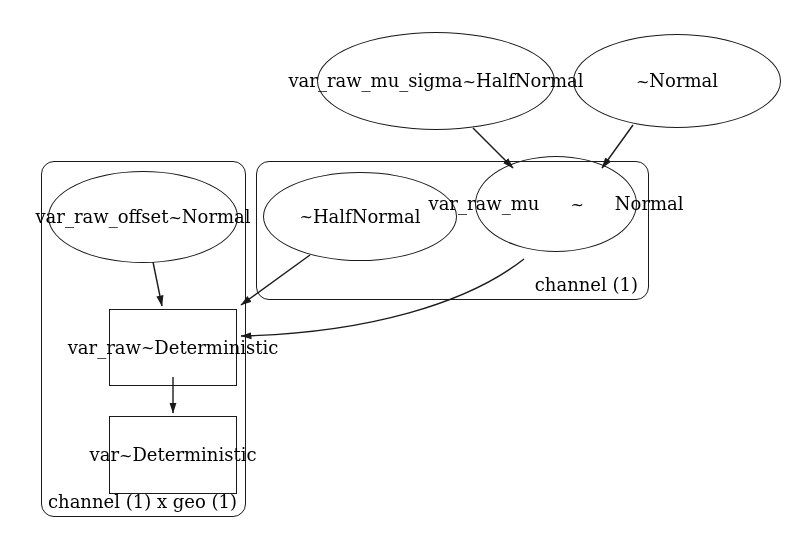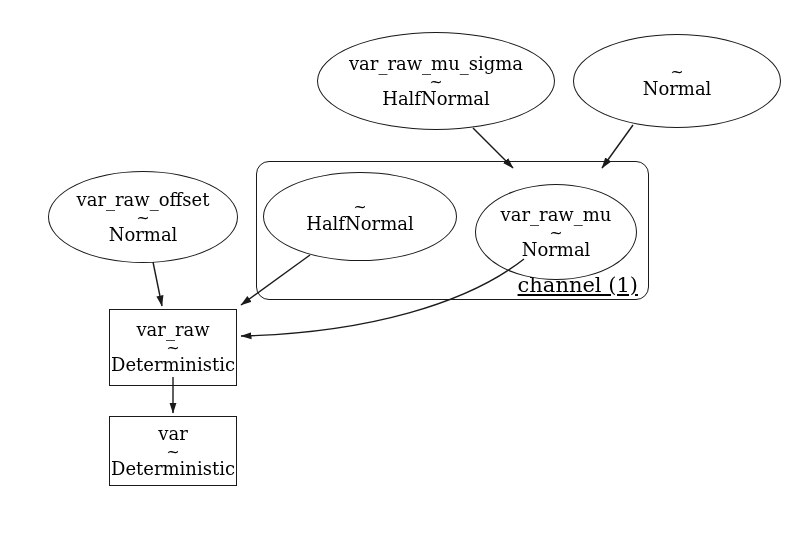--- a/index.html
+++ b/index.html
@@ -18,30 +18,29 @@
   }
   .plate {
     position: absolute;
     border: 1.4px solid #1a1a1a;
     border-radius: 13px;
     background: transparent;
     box-sizing: border-box;
   }
   .plate-label {
     position: absolute;
-    font-size: 21px;
+    font-size: 18px;
     line-height: 20px;
     white-space: nowrap;
-    text-decoration: underline;
   }
   .node {
     position: absolute;
     box-sizing: border-box;
     display: flex;
-    flex-direction: column;
+    flex-direction: row;
     justify-content: center;
     align-items: center;
     text-align: right;
     background: transparent;
   }
   .node.ellipse {
     border: 1.4px solid #1a1a1a;
     border-radius: 50%;
   }
   .node.box {
@@ -67,33 +66,36 @@
   .plate-channel-geo { left: 41px; top: 161px; width: 205px; height: 356px; }
   .plate-channel-geo .plate-label { right: 8px; bottom: 4px; }
   .plate-channel { left: 256px; top: 161px; width: 393px; height: 139px; }
   .plate-channel .plate-label { right: 10px; bottom: 4px; }
 
   
   .n-mu-sigma { left: 317px; top: 32px;  width: 238px; height: 98px; }
   .n-mu-mu    { left: 573px; top: 34px;  width: 208px; height: 94px; }
   .n-offset   { left: 48px;  top: 171px; width: 190px; height: 92px; }
   .n-sigma    { left: 263px; top: 172px; width: 194px; height: 89px; }
-  .n-mu       { left: 475px; top: 184px; width: 162px; height: 96px; }
+  .n-mu       { left: 475px; top: 156px; width: 162px; height: 96px; gap: 31px; }
   .n-var-raw  { left: 109px; top: 309px; width: 128px; height: 77px; }
-  .n-var      { left: 109px; top: 416px; width: 128px; height: 70px; }
+  .n-var      { left: 109px; top: 416px; width: 128px; height: 78px; }
 </style>
 </head>
 <body>
 
 <div class="canvas">
 
   <div class="plate plate-channel">
     <span class="plate-label">channel (1)</span>
   </div>
 
+  <div class="plate plate-channel-geo">
+    <span class="plate-label">channel (1) x geo (1)</span>
+  </div>
 
   <div class="node ellipse n-mu-sigma">
     <span class="node-line">var_raw_mu_sigma</span>
     <span class="node-line node-tilde">~</span>
     <span class="node-line">HalfNormal</span>
   </div>
 
   <div class="node ellipse n-mu-mu">
     <span class="node-line node-tilde">~</span>
     <span class="node-line">Normal</span>

